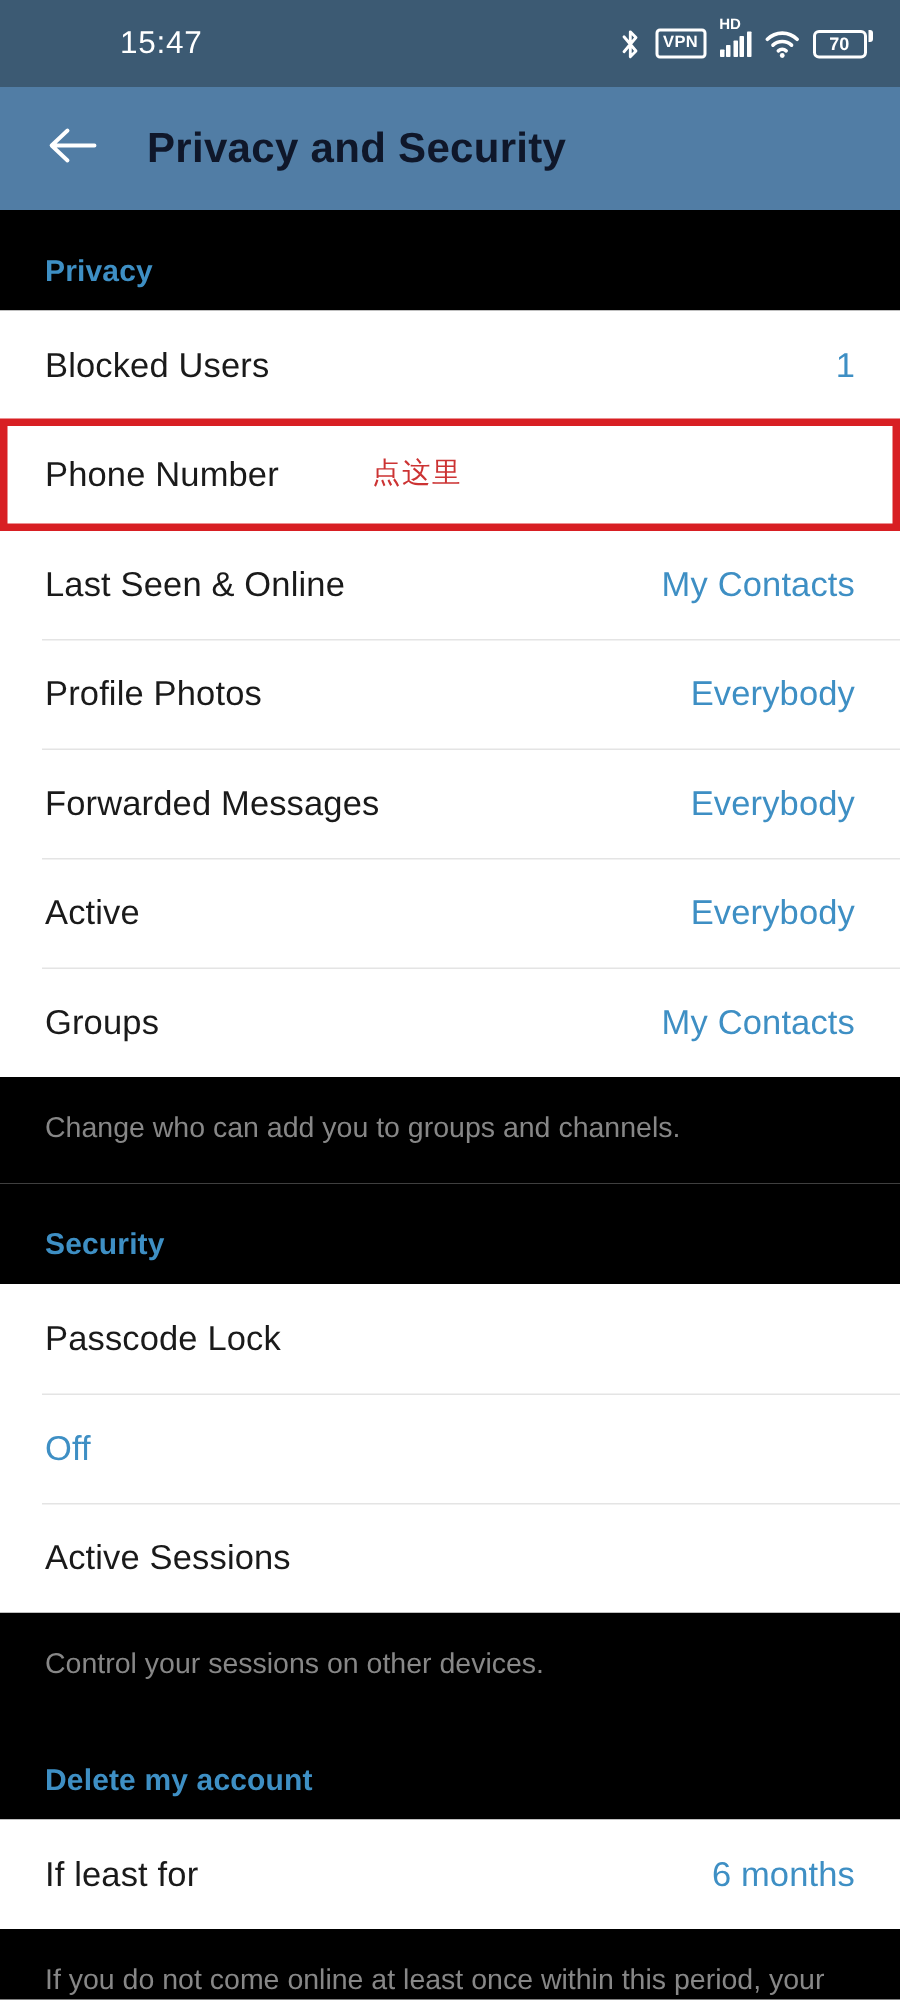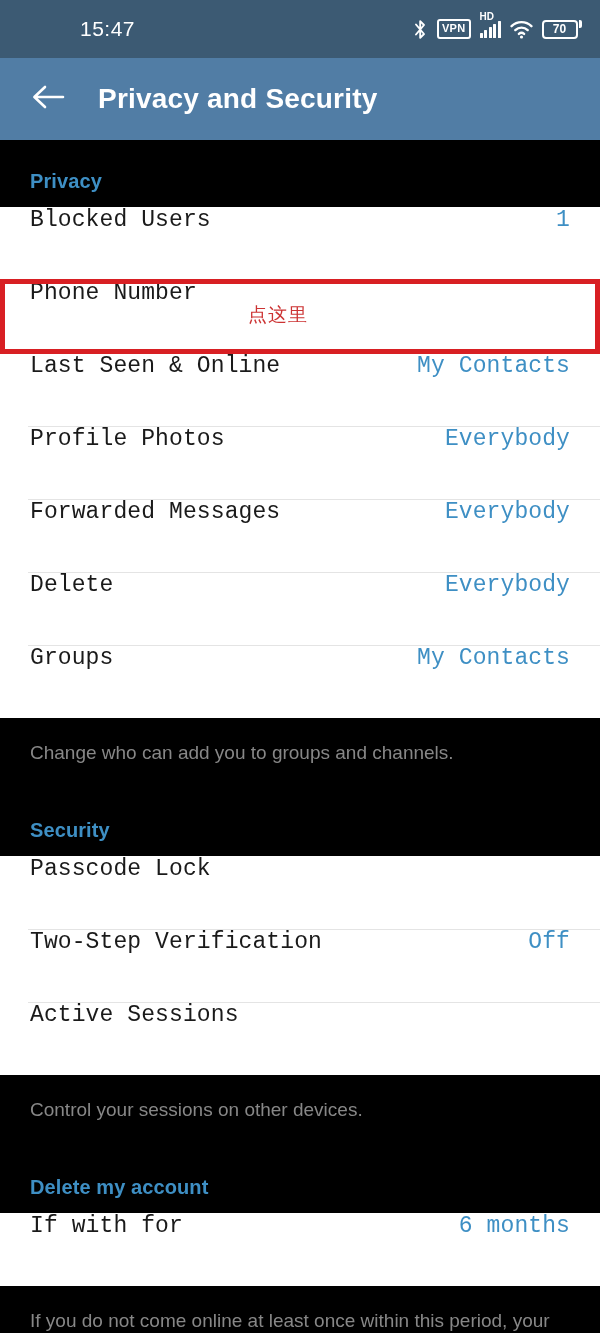--- a/index.html
+++ b/index.html
@@ -58,37 +58,36 @@
   
   .appbar {
     height:82px; background:#517da5; display:flex; align-items:center;
     padding-left:26px;
   }
   .back-btn {
     width:44px; height:44px; display:flex; align-items:center; justify-content:center;
     flex:0 0 auto;
   }
   .appbar-title {
-    color:#ffffff; font-size:28px; font-weight:bold; margin-left:28px;
+    color:#0f172a; font-size:28px; font-weight:bold; margin-left:28px;
     letter-spacing:.2px;
   }
 
   
   .content { position:relative; background:#fff; }
 
   .section-header {
     color:#3e8fc4; font-size:20px; font-weight:bold;
     padding:30px 0 14px 30px; background:#000000;
     letter-spacing:.1px;
   }
   .row {
     height:73px; background:#fff; position:relative;
-    display:flex; align-items:flex-start; justify-content:space-between;
+    display:flex; align-items:center; justify-content:space-between;
     padding:0 30px;
-    font-family:Liberation Mono, monospace;
   }
   .row + .row::before,
   .row.div-top::before {
     content:""; position:absolute; left:28px; right:0; top:0;
     height:1px; background:#e4e4e4;
   }
   .row-label { color:#1a1a1a; font-size:23px; letter-spacing:.1px; }
   .row-value { color:#3e8fc4; font-size:23px; letter-spacing:.1px; }
 
   .footer-note {
@@ -189,53 +188,52 @@
       <span class="row-label">Profile Photos</span>
       <span class="row-value">Everybody</span>
     </div>
 
     <div class="row">
       <span class="row-label">Forwarded Messages</span>
       <span class="row-value">Everybody</span>
     </div>
 
     <div class="row">
-      <span class="row-label">Delete</span>
+      <span class="row-label">Active</span>
       <span class="row-value">Everybody</span>
     </div>
 
     <div class="row">
       <span class="row-label">Groups</span>
       <span class="row-value">My Contacts</span>
     </div>
 
     <div class="footer-note">Change who can add you to groups and channels.</div>
 
     <div class="section-header">Security</div>
 
     <div class="row">
       <span class="row-label">Passcode Lock</span>
       <span class="row-value"></span>
     </div>
 
     <div class="row">
-      <span class="row-label">Two-Step Verification</span>
       <span class="row-value">Off</span>
     </div>
 
     <div class="row">
       <span class="row-label">Active Sessions</span>
       <span class="row-value"></span>
     </div>
 
     <div class="footer-note">Control your sessions on other devices.</div>
 
     <div class="section-header">Delete my account</div>
 
     <div class="row">
-      <span class="row-label">If with for</span>
+      <span class="row-label">If least for</span>
       <span class="row-value">6 months</span>
     </div>
 
     <div class="footer-note tall">If you do not come online at least once within this period, your account will be deleted along with all</div>
 
   </div>
 </div>
 
 </body></html>

